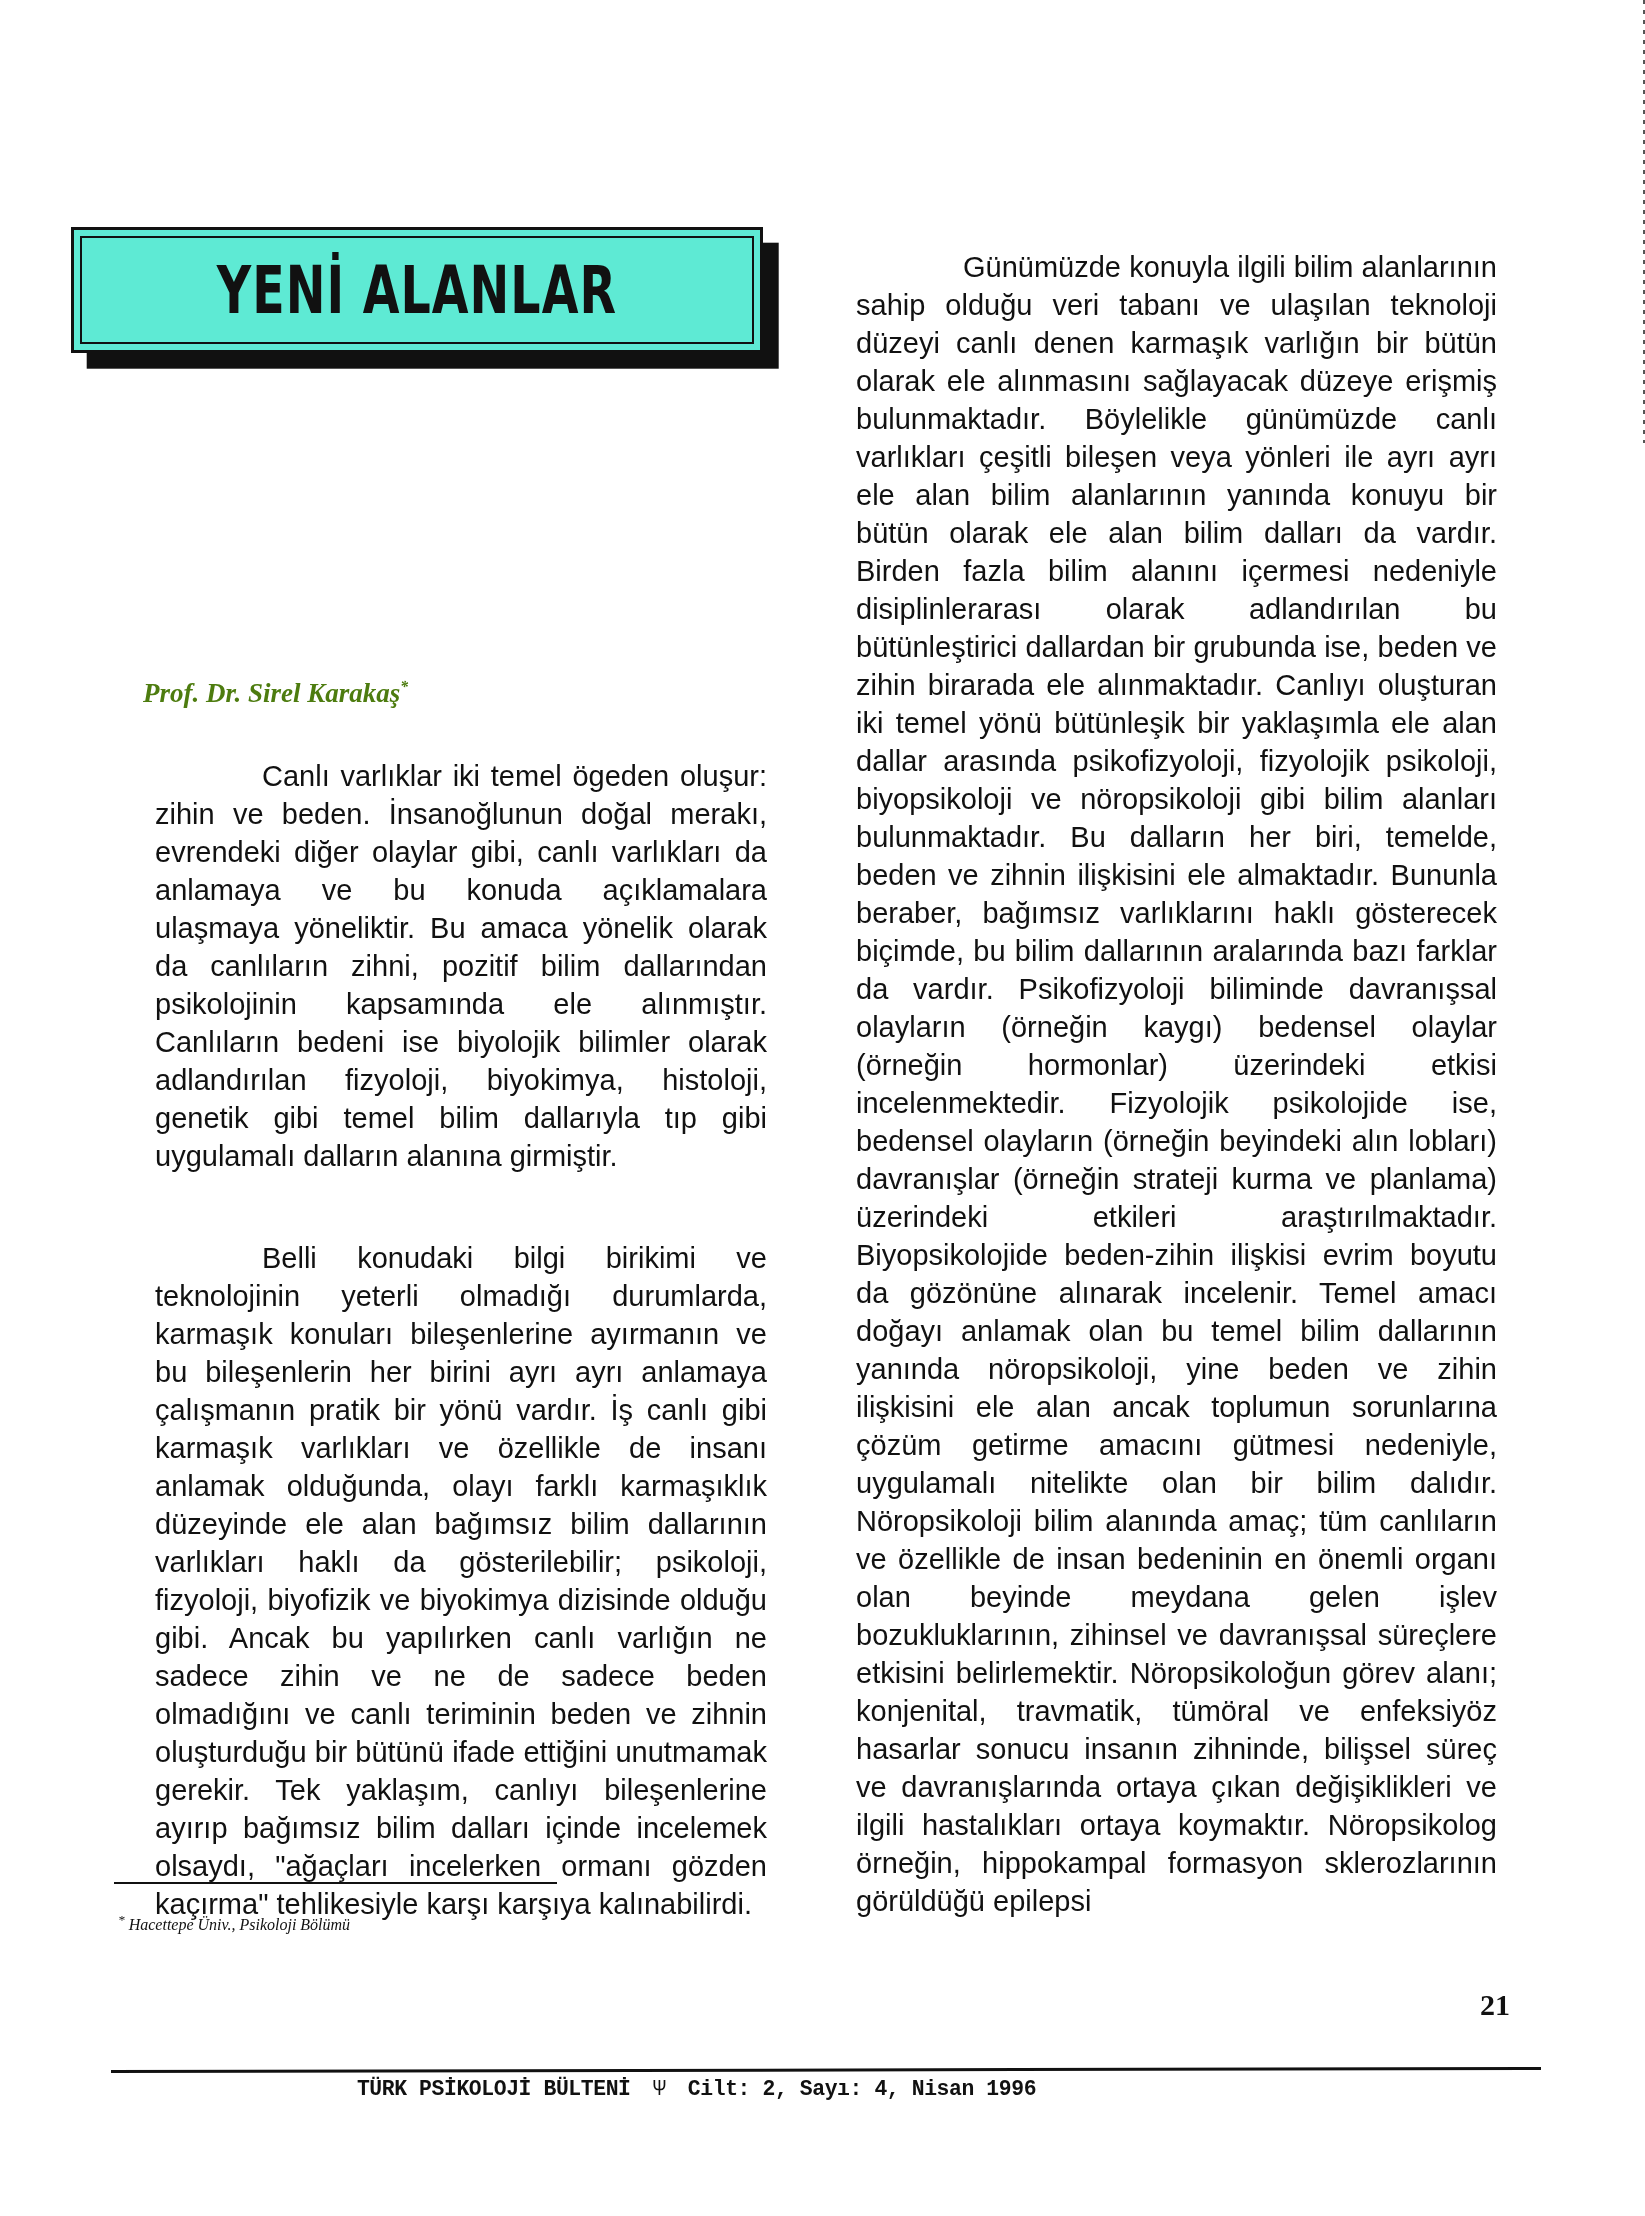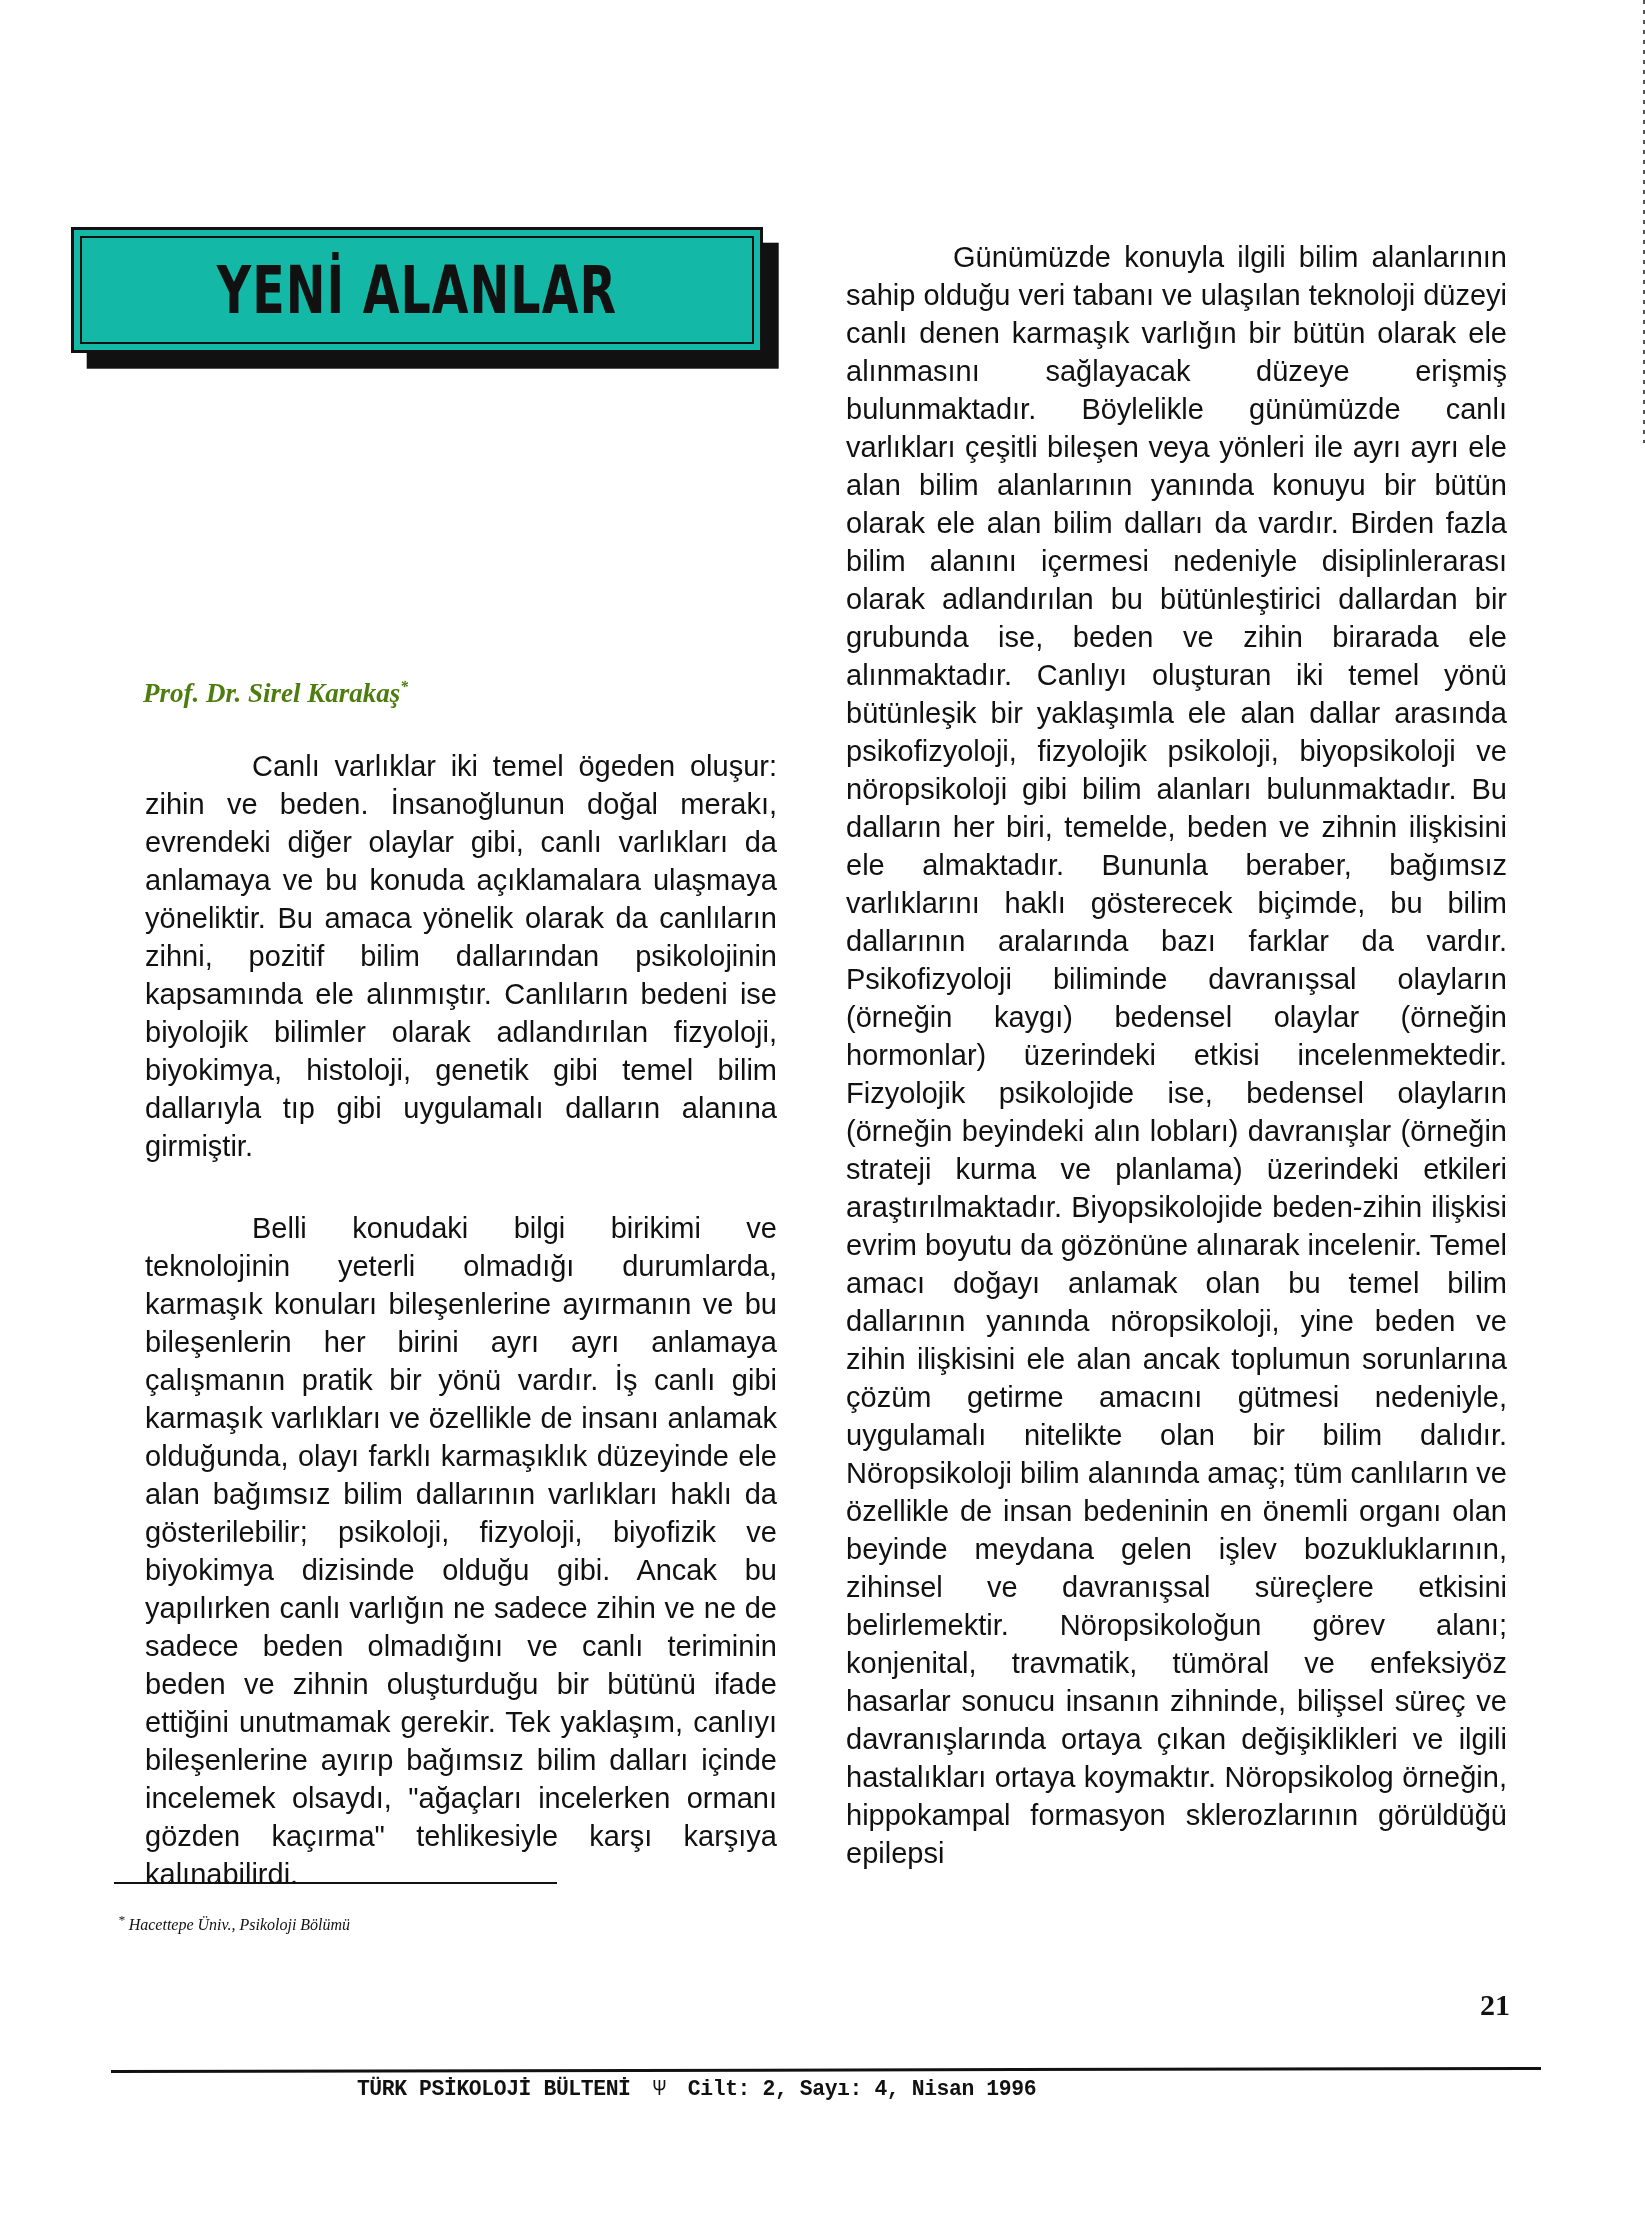--- a/index.html
+++ b/index.html
@@ -3,21 +3,21 @@
 <meta charset="utf-8">
 <style>
   html, body { margin: 0; padding: 0; }
   body {
     width: 1645px; height: 2216px; background: #ffffff; position: relative; overflow: hidden;
     font-family: "Liberation Sans Narrow", "Liberation Sans", sans-serif; color: #111;
   }
   .page { position: absolute; inset: 0; }
   .section-banner {
     position: absolute; left: 71px; top: 227px; width: 686px; height: 120px;
-    border: 3.6px solid #111; box-shadow: 15.7px 15.7px 0 #111; background: #14b8a6;
+    border: 3.6px solid #111; box-shadow: 15.7px 15.7px 0 #111; background: #5eead4;
   }
   .section-banner .inner {
     position: absolute; left: 5.7px; top: 5.7px; right: 5.7px; bottom: 5.7px; border: 2.9px solid #111;
     display: flex; align-items: center; justify-content: center;
   }
   .section-banner .label {
     font-family: "DejaVu Sans", sans-serif; font-weight: 900; font-size: 66px; letter-spacing: 1.4px;
     transform: scaleX(0.72); color: #111;
   }
   .title-box {
@@ -35,21 +35,21 @@
   }
   .author {
     position: absolute; left: 143px; top: 678px; font-family: "Liberation Serif", serif;
     font-style: italic; font-weight: bold; font-size: 27px; color: #4d7c0f;
   }
   .author sup { font-size: 15.7px; }
   .col {
     position: absolute; font-size: 29px; line-height: 38px; text-align: justify;
     font-stretch: condensed;
   }
-  .col p { margin: 2px; text-indent: 0; }
+  .col p { margin: 12px; text-indent: 0; }
   .col p.indent { text-indent: 107px; }
   .col.left { left: 143px; top: 745px; width: 636px; }
   .col.right { left: 844px; top: 236px; width: 665px; }
   .col .para-gap { height: 40px; }
   .footnote-rule {
     position: absolute; left: 114px; top: 1882px; width: 443px; height: 0; border-top: 2.9px solid #111;
   }
   .footnote {
     position: absolute; left: 118px; top: 1912px; font-family: "Liberation Serif", serif;
     font-style: italic; font-size: 16px;

